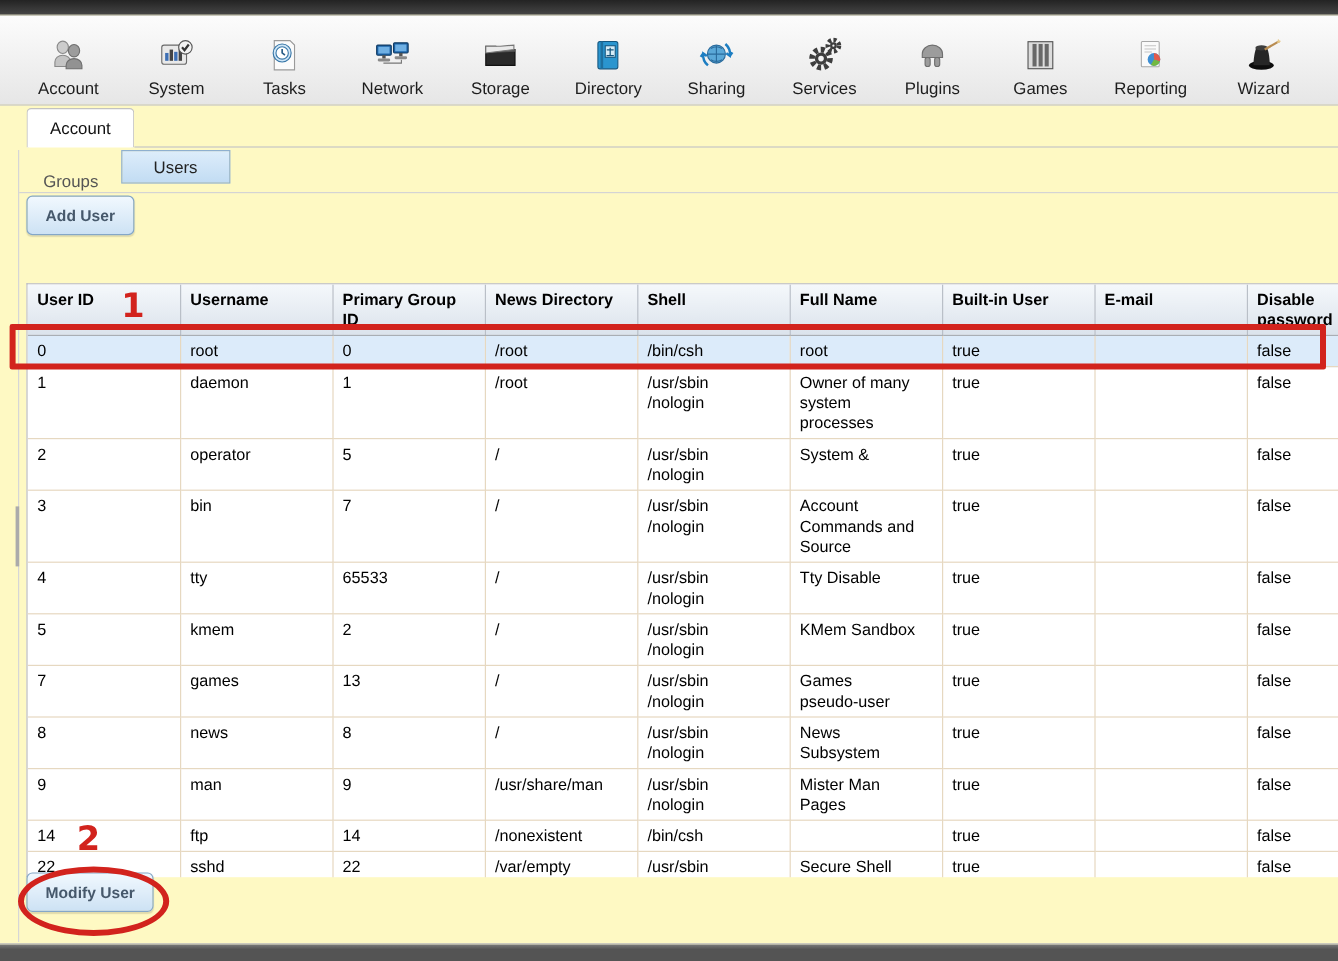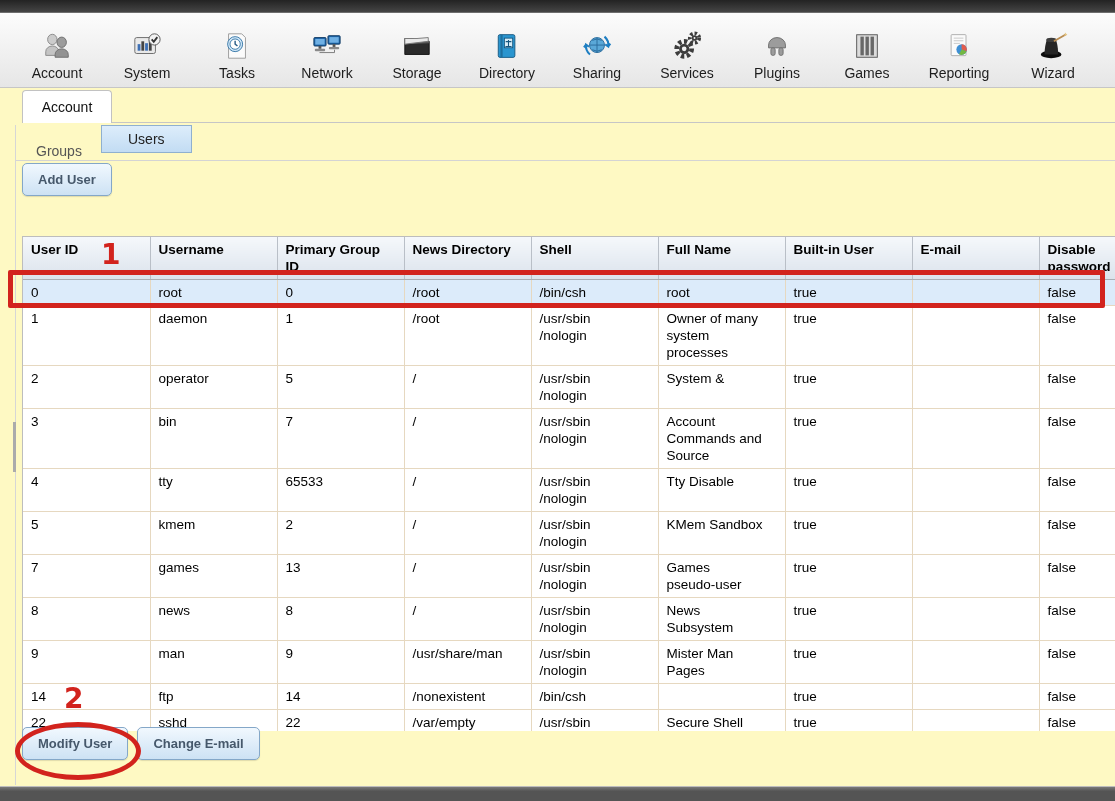--- a/index.html
+++ b/index.html
@@ -410,21 +410,20 @@
             <td>true</td>
             <td></td>
             <td>false</td>
           </tr>
         </tbody>
     </table>
   </div>
 
   <div class="actions">
     <button class="btn">Modify User</button>
-    <button class="btn">Change E-mail</button>
   </div>
 
   <div class="bottom-bar"></div>
 
   <div class="annotation ann-rect"></div>
   <div class="annotation ann-num ann-1">1</div>
   <div class="annotation ann-ellipse"></div>
   <div class="annotation ann-num ann-2">2</div>
 
 </div>

